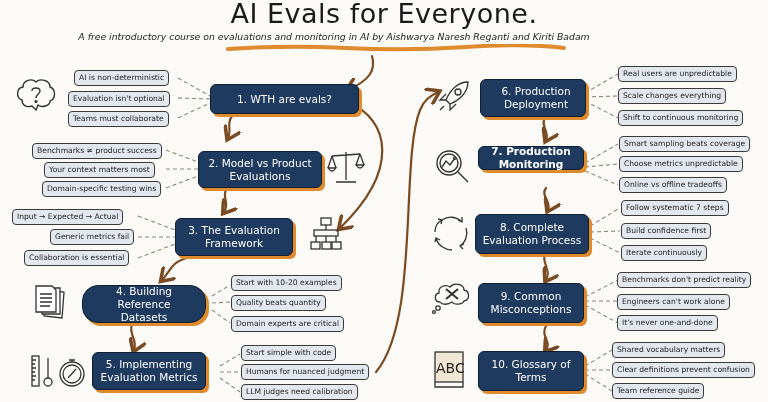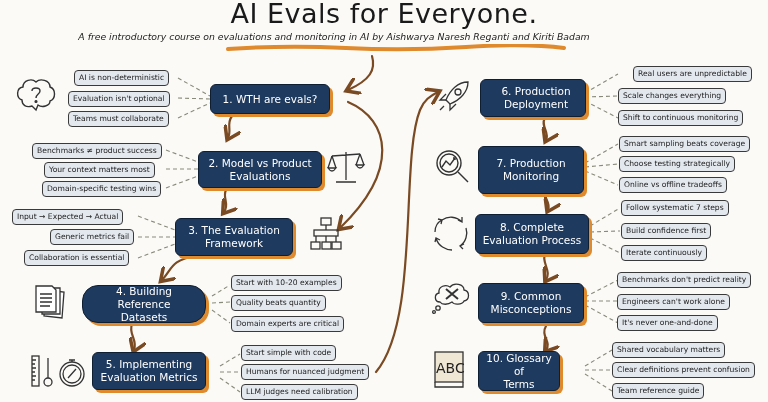--- a/index.html
+++ b/index.html
@@ -114,21 +114,21 @@
     <path d="M585 297 L618 280"></path>
       <path d="M585 301 L618 301"></path>
       <path d="M585 305 L618 323"></path>
 
     <path d="M585 366 L612 350"></path>
       <path d="M585 370 L612 370"></path>
       <path d="M585 374 L612 391"></path>
   </g>
 </svg>
 
-<div class="node" style="left:210px;top:84px;width:120px;height:30px;">
+<div class="node" style="left:210px;top:84px;width:149px;height:30px;">
   <span>1. WTH are evals?</span>
 </div>
 <div class="pill" style="left:74px;top:70px;">AI is non-deterministic</div>
 <div class="pill" style="left:68px;top:91px;">Evaluation isn't optional</div>
 <div class="pill" style="left:68px;top:111px;">Teams must collaborate</div>
 <div class="icon" style="left:14px;top:76px;">
   <svg width="44" height="40" viewBox="0 0 44 40">
       <g fill="none" stroke="#333" stroke-width="1.4">
     <path d="M8 24 C2 22 2 12 9 11 C9 4 18 2 22 6 C26 2 36 4 36 11 C42 13 42 23 36 25 C36 30 28 32 24 29 L22 34 L18 30 C12 32 8 29 8 24 Z"></path>
     <path d="M18 15 C18 11 26 11 26 15 C26 18 22 18 22 22"></path>
@@ -211,39 +211,39 @@
         <circle cx="42" cy="20" r="9"></circle>
         <path d="M39 6 L45 6 M42 6 L42 8 M38 24 L46 15"></path>
   </g>
     </svg>
 </div>
 
 <div class="node" style="left:480px;top:79px;width:106px;height:38px;padding-left:12px;">
   <span>6. Production
 Deployment</span>
 </div>
-<div class="pill" style="left:633px;top:66px;">Real users are unpredictable</div>
+<div class="pill" style="left:618px;top:66px;">Real users are unpredictable</div>
 <div class="pill" style="left:618px;top:88px;">Scale changes everything</div>
 <div class="pill" style="left:618px;top:110px;">Shift to continuous monitoring</div>
 <div class="icon" style="left:436px;top:78px;">
   <svg width="36" height="36" viewBox="0 0 36 36">
       <g fill="none" stroke="#333" stroke-width="1.3">
     <path d="M32 4 C22 4 14 12 10 22 L14 26 C24 22 32 14 32 4 Z"></path>
         <circle cx="22" cy="14" r="3"></circle>
     <path d="M10 22 L4 22 L10 16 M14 26 L14 32 L20 26 M8 28 L4 32"></path>
   </g>
     </svg>
 </div>
 
-<div class="node" style="left:478px;top:146px;width:106px;height:48px;">
+<div class="node" style="left:478px;top:146px;width:106px;height:24px;font-weight:bold;">
   <span>7. Production
 Monitoring</span>
 </div>
 <div class="pill" style="left:619px;top:136px;">Smart sampling beats coverage</div>
-<div class="pill" style="left:619px;top:156px;">Choose testing strategically</div>
+<div class="pill" style="left:619px;top:156px;">Choose metrics unpredictable</div>
 <div class="pill" style="left:619px;top:177px;">Online vs offline tradeoffs</div>
 <div class="icon" style="left:434px;top:148px;">
   <svg width="38" height="38" viewBox="0 0 38 38">
       <g fill="none" stroke="#333" stroke-width="1.4">
     <circle cx="15" cy="15" r="12"></circle>
         <circle cx="15" cy="15" r="9"></circle>
     <path d="M8 19 L12 13 L16 17 L21 10 M19 10 L21 10 L21 12"></path>
         <path d="M24 24 L34 34"></path>
   </g>
     </svg>
@@ -278,21 +278,21 @@
   <svg width="44" height="36" viewBox="0 0 44 36">
       <g fill="none" stroke="#333" stroke-width="1.3">
     <path d="M10 22 C4 22 4 14 9 13 C8 6 16 4 20 7 C24 2 34 4 34 10 C40 11 40 20 34 21 C32 25 24 25 22 22 C18 25 12 25 10 22 Z"></path>
     <path d="M16 9 L28 19 M28 9 L16 19" stroke-width="2"></path>
     <circle cx="8" cy="28" r="2.2"></circle>
         <circle cx="4" cy="32" r="1.4"></circle>
   </g>
     </svg>
 </div>
 
-<div class="node" style="left:478px;top:351px;width:82px;height:40px;">
+<div class="node" style="left:478px;top:351px;width:106px;height:40px;">
   <span>10. Glossary of
 Terms</span>
 </div>
 <div class="pill" style="left:612px;top:342px;">Shared vocabulary matters</div>
 <div class="pill" style="left:612px;top:362px;">Clear definitions prevent confusion</div>
 <div class="pill" style="left:612px;top:383px;">Team reference guide</div>
 <div class="icon" style="left:433px;top:350px;width:34px;height:40px;">
   <svg width="34" height="40" viewBox="0 0 34 40" style="position:absolute;left:0;top:0;">
       <g stroke="#333" stroke-width="1.3">
     <rect x="2" y="2" width="28" height="30" fill="#efe6d4"></rect>

